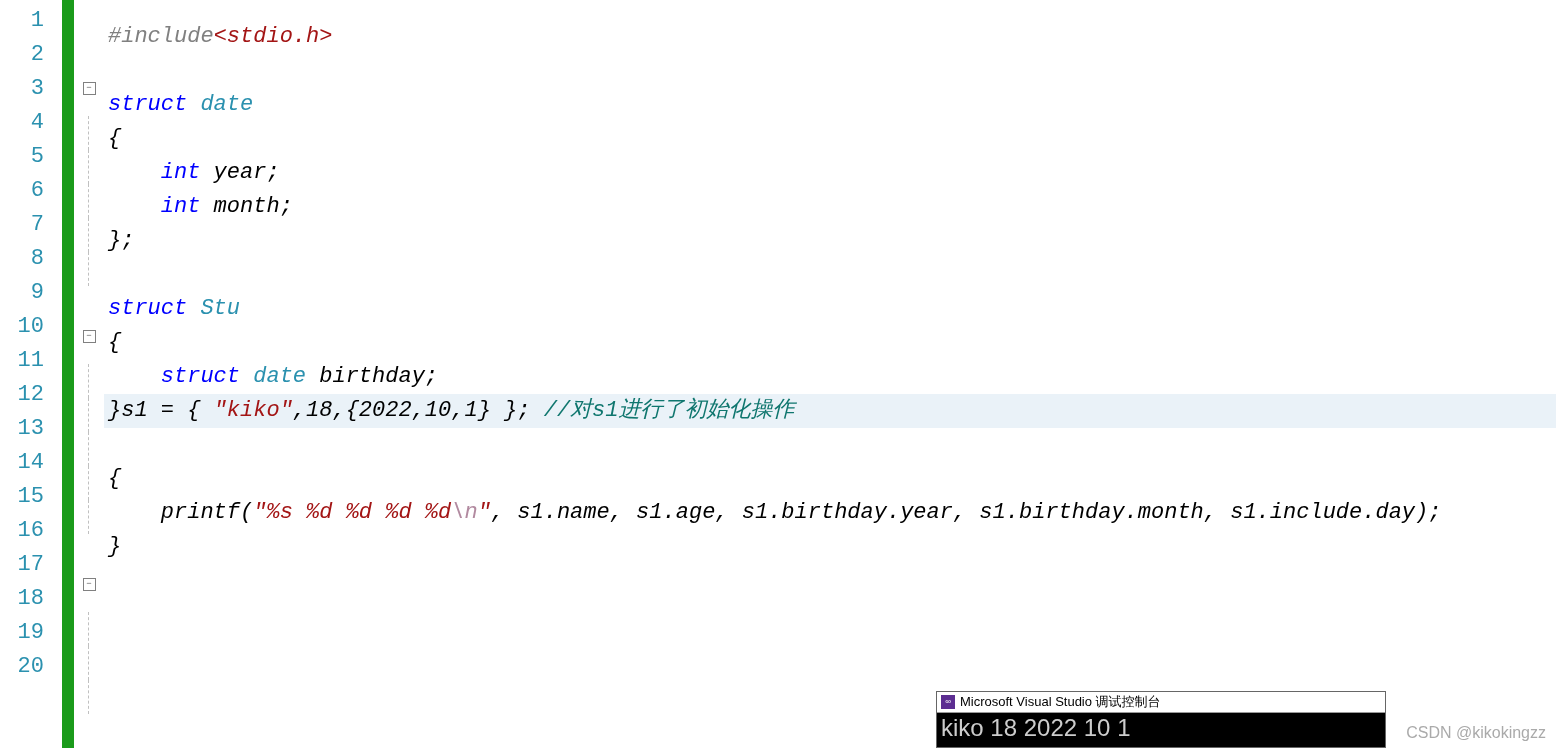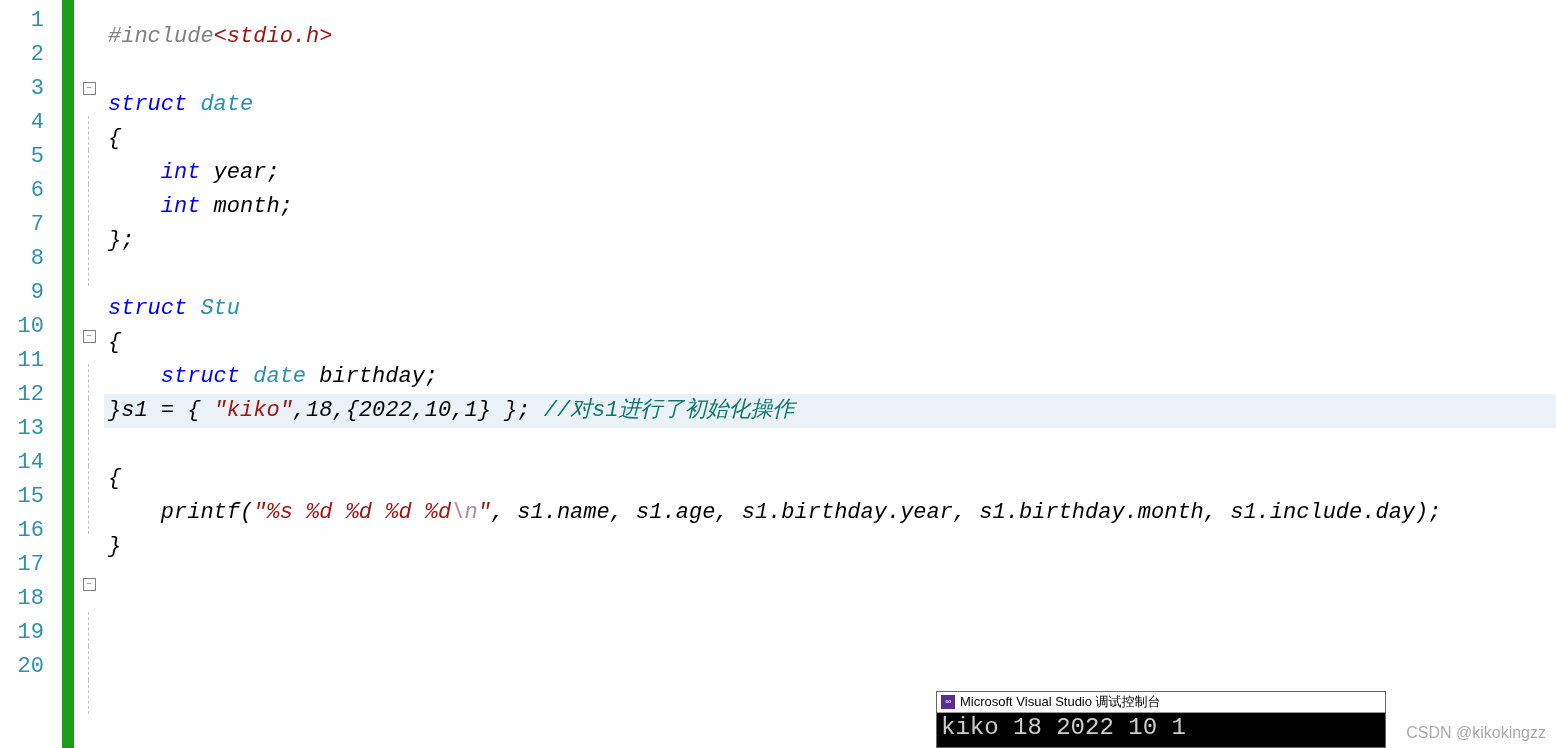--- a/index.html
+++ b/index.html
@@ -111,21 +111,21 @@
       background: #5c2d91;
       margin-right: 5px;
       display: inline-block;
       color: #fff;
       font-size: 8px;
       text-align: center;
       line-height: 14px;
     }
     .console-body {
       color: #ccc;
-      font-family: Liberation Mono, monospace;
+      font-family: Liberation Sans, sans-serif;
       font-size: 24px;
       padding: 0 20px 4px 4px;
       line-height: 30px;
     }
     
     .watermark {
       position: absolute;
       bottom: 6px;
       right: 10px;
       color: #aaa;

